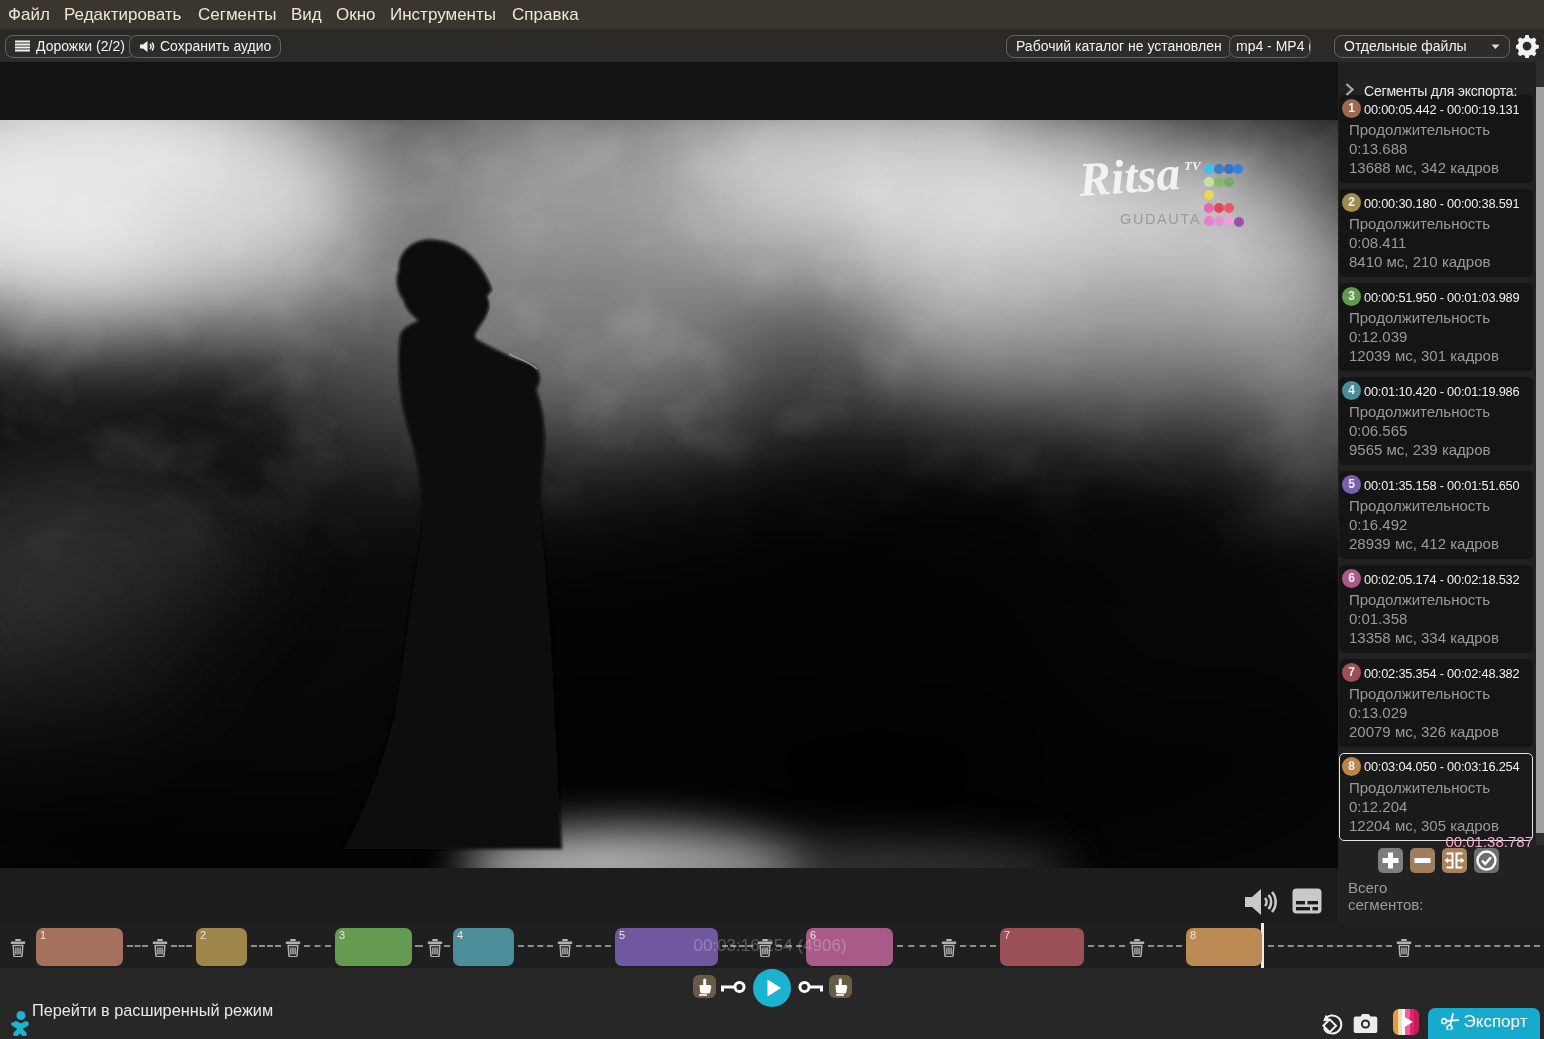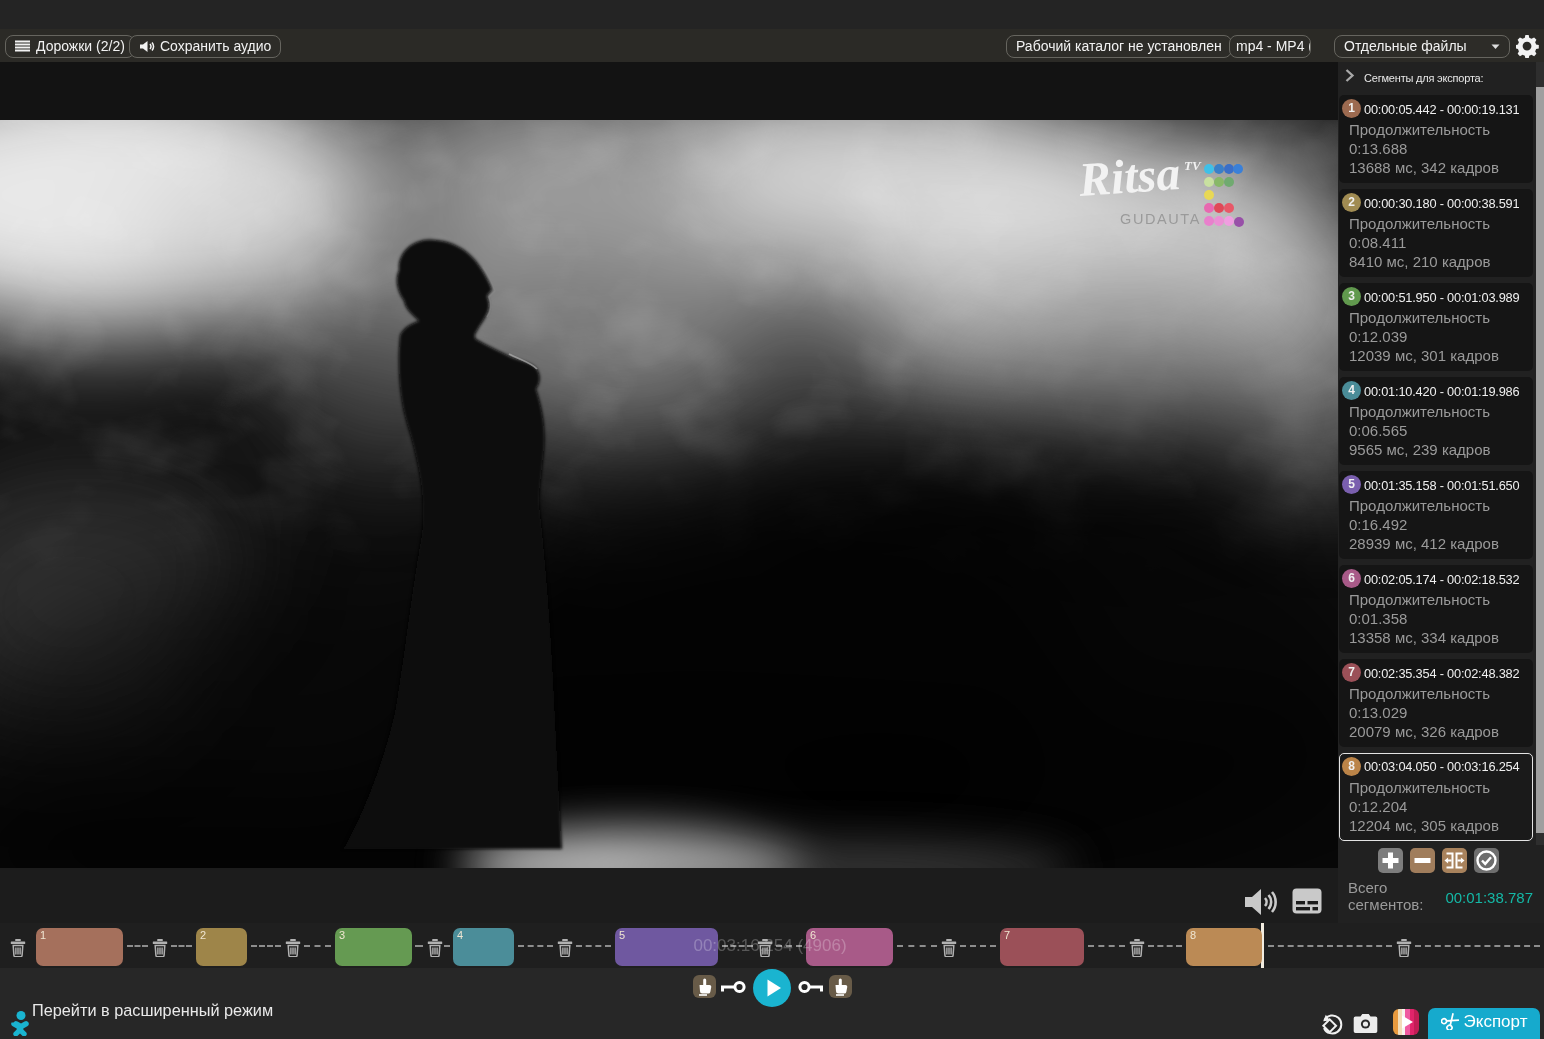--- a/index.html
+++ b/index.html
@@ -19,21 +19,21 @@
     border:1px solid #66655f; border-radius:8px; color:#f2f2f2; font-size:14px;
     line-height:21px; padding:0 9px; white-space:nowrap; }
 
   
   #videoarea { position:absolute; left:0; top:62px; width:1338px; height:861px;
     background:#131313; }
 
   
   #sidebar { position:absolute; left:1338px; top:62px; width:206px; height:861px;
     background:#212121; }
-  #sidebar .hdr { position:absolute; left:6px; top:7px; color:#e8e8e8; font-size:11px; letter-spacing:-0.2px; white-space:nowrap; z-index:5; }
+  #sidebar .hdr { position:absolute; left:6px; top:21px; color:#e8e8e8; font-size:14px; letter-spacing:-0.2px; white-space:nowrap; z-index:5; }
   .card { position:absolute; left:1px; width:194px; height:88px; background:#151515;
     border-radius:5px; }
   .card .badge { position:absolute; left:3px; top:4px; width:19px; height:19px;
     border-radius:50%; color:#f0f0f0; font-size:12px; font-weight:bold;
     text-align:center; line-height:19px; }
   .card .time { position:absolute; left:25px; top:7px; color:#efefef; font-size:12.8px; letter-spacing:-0.2px; white-space:nowrap; }
   .card .g1 { position:absolute; left:10px; top:26px; color:#9a9a9a; font-size:15px; }
   .card .g2 { position:absolute; left:10px; top:45px; color:#9a9a9a; font-size:15px; }
   .card .g3 { position:absolute; left:10px; top:64px; color:#9a9a9a; font-size:15px; }
   .sbtn { position:absolute; width:25px; height:25px; border-radius:5px; top:786px; }
@@ -47,20 +47,29 @@
   .dash { position:absolute; top:22px; border-top:2px dashed #8d8d8d; height:0; }
   .trash { position:absolute; top:16px; width:16px; height:18px; z-index:3; }
 
   
   #bottom { position:absolute; left:0; top:968px; width:1544px; height:71px;
     background:#272727; }
 </style>
 </head>
 <body>
 <div id="app">
+  <div id="menubar">
+    <span style="left:8px">Файл</span>
+    <span style="left:64px">Редактировать</span>
+    <span style="left:198px">Сегменты</span>
+    <span style="left:291px">Вид</span>
+    <span style="left:336px">Окно</span>
+    <span style="left:390px">Инструменты</span>
+    <span style="left:512px">Справка</span>
+  </div>
 
   <div id="toolbar">
     <div class="tbtn" style="left:5px"><svg width="15" height="12" viewBox="0 0 15 12" style="vertical-align:-1px; margin-right:6px">
           <path d="M0 1.5 h15 M0 4.5 h15 M0 7.5 h15 M0 10.5 h15" stroke="#f2f2f2" stroke-width="1.8"></path>
         </svg>Дорожки (2/2)</div>
     <div class="tbtn" style="left:129px"><svg width="16" height="13" viewBox="0 0 16 13" style="vertical-align:-2px; margin-right:5px">
           <path d="M1 4.5 h3 L8.5 1 v11 L4 8.5 H1 Z" fill="#f2f2f2"></path>
           <path d="M11 4 a4 4 0 0 1 0 5 M13 2.5 a6.5 6.5 0 0 1 0 8" fill="none" stroke="#f2f2f2" stroke-width="1.5"></path>
         </svg>Сохранить аудио</div>
     <div class="tbtn" style="left:1006px">Рабочий каталог не установлен</div>
@@ -286,21 +295,21 @@
       </svg>
     </div>
     <div class="sbtn" style="left:136px; background:#6e6e6e">
       <svg width="25" height="25" viewBox="0 0 25 25">
         <circle cx="12.5" cy="12.5" r="9" fill="none" stroke="#fff" stroke-width="2.4"></circle>
         <path d="M8 12.5 l3.2 3.4 l5.8 -6.6" fill="none" stroke="#fff" stroke-width="2.4"></path>
       </svg>
     </div>
 
     <div style="position:absolute; left:10px; top:817px; color:#9a9a9a; font-size:15px; width:170px">Всего<br>сегментов:</div>
-    <div style="position:absolute; left:0; top:827px; width:195px; text-align:right; color:#14b8a6; font-size:15px">00:01:38.787</div>
+    <div style="position:absolute; left:0; top:771px; width:195px; text-align:right; color:#f9a8d4; font-size:15px">00:01:38.787</div>
 
     <div style="position:absolute; left:198px; top:0; width:8px; height:783px; background:#2e2e2e"></div>
     <div style="position:absolute; left:198px; top:25px; width:8px; height:746px; background:#9f9f9f"></div>
   </div>
 
   <div id="timeline">
     <svg width="0" height="0">
         <defs>
       <g id="trash">
         <rect x="0.8" y="2.4" width="14.4" height="2.6" rx="0.6" fill="#b2b2b2"></rect>

